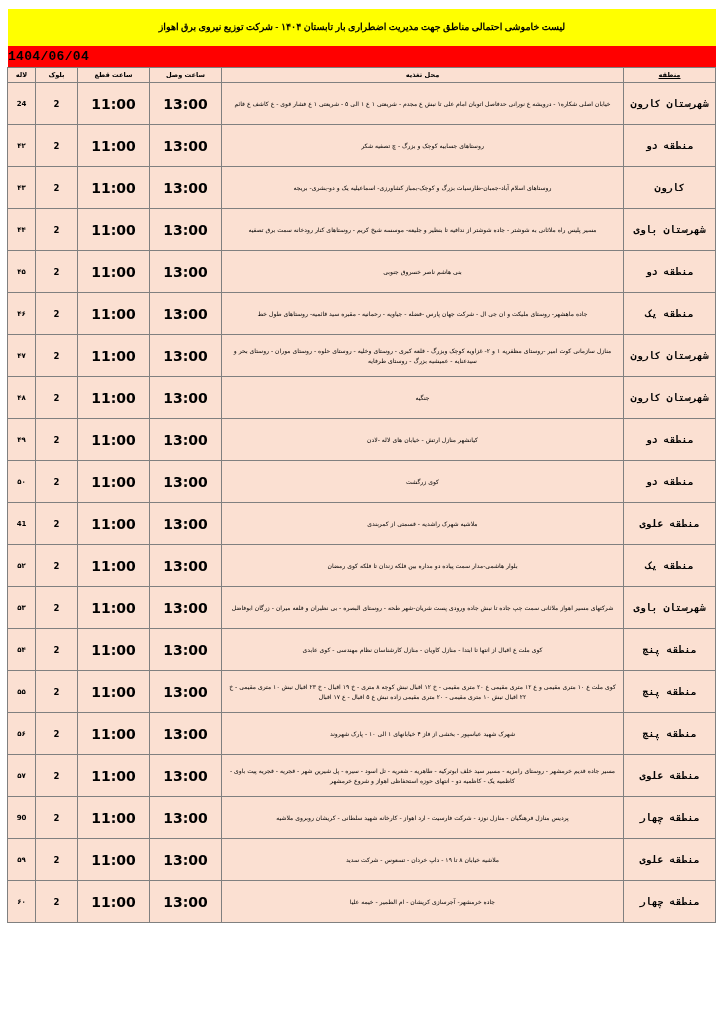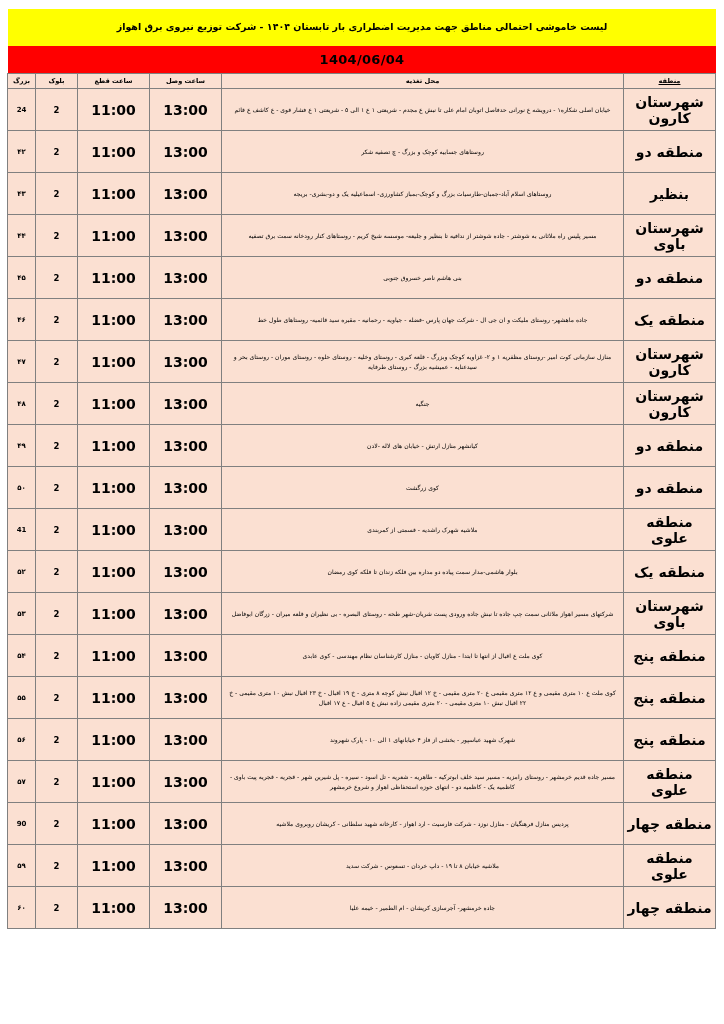--- a/index.html
+++ b/index.html
@@ -29,33 +29,35 @@
   }
   .title-banner {
     background: #ffff00;
     height: 37px;
     display: flex;
     align-items: center;
     justify-content: center;
     text-align: center;
     padding: 0 10px;
     box-sizing: border-box;
+    font-family: Liberation Serif, serif;
   }
   .title-banner .title-text {
     font-size: 9.5px;
     font-weight: bold;
     color: #000000;
     line-height: 1.3;
   }
   .date-banner {
     background: #ff0000;
-    height: 27px;
+    height: 21px;
     display: flex;
     align-items: center;
-    justify-content: center;
+    justify-content: flex-end;
+    font-family: Liberation Mono, monospace;
   }
   .date-banner .date-text {
     font-size: 13px;
     font-weight: bold;
     color: #000000;
     direction: ltr;
     letter-spacing: 0.3px;
   }
   table.grid {
     border-collapse: collapse;
@@ -106,23 +108,24 @@
     direction: ltr;
   }
   td.cell-loc {
     font-size: 6.1px;
     color: #000000;
     line-height: 1.55;
     padding: 3px 6px;
     text-align: center;
   }
   td.cell-region {
-    font-size: 14px;
-    font-weight: bold;
-    color: #000000;
+    font-size: 10px;
+    font-weight: bold;
+    color: #000000;
+    font-family: Liberation Mono, monospace;
   }
   tbody tr { height: 42px; }
 </style>
 </head>
 <body>
 
 <div class="page">
   <div class="sheet">
 
     <div class="title-banner">
@@ -142,42 +145,42 @@
         <col class="c-block">
         <col class="c-row">
       </colgroup>
       <thead>
         <tr>
           <th><span class="hdr-underline">منطقه</span></th>
           <th>محل تغذیه</th>
           <th>ساعت وصل</th>
           <th>ساعت قطع</th>
           <th>بلوک</th>
-          <th>بزرگ</th>
+          <th>لاله</th>
         </tr>
       </thead>
       <tbody id="table-body">
           <tr>
             <td class="cell-region">شهرستان کارون</td>
             <td class="cell-loc">خیابان اصلی شکاره۱ - درویشه ع نورانی حدفاصل اتوبان امام علی تا نبش ع مجدم - شریعتی ۱ ع ۱ الی ۵ - شریعتی ۱ ع فشار قوی - ع کاشف ع قائم</td>
             <td class="cell-time">13:00</td>
             <td class="cell-time">11:00</td>
             <td class="cell-block">2</td>
             <td class="cell-row">24</td>
           </tr>
           <tr>
             <td class="cell-region">منطقه دو</td>
             <td class="cell-loc">روستاهای جسابیه کوچک و بزرگ - چ تصفیه شکر</td>
             <td class="cell-time">13:00</td>
             <td class="cell-time">11:00</td>
             <td class="cell-block">2</td>
             <td class="cell-row">۴۲</td>
           </tr>
           <tr>
-            <td class="cell-region">بنظیر</td>
+            <td class="cell-region">کارون</td>
             <td class="cell-loc">روستاهای اسلام آباد-جمبان-طارسیات بزرگ و کوچک-بمباز کشاورزی- اسماعیلیه یک و دو-بشری- بریجه</td>
             <td class="cell-time">13:00</td>
             <td class="cell-time">11:00</td>
             <td class="cell-block">2</td>
             <td class="cell-row">۴۳</td>
           </tr>
           <tr>
             <td class="cell-region">شهرستان باوی</td>
             <td class="cell-loc">مسیر پلیس راه ملاثانی به شوشتر - جاده شوشتر از ندافیه تا بنظیر و جلیعه- موسسه شیخ کریم - روستاهای کنار رودخانه سمت برق تصفیه</td>
             <td class="cell-time">13:00</td>

